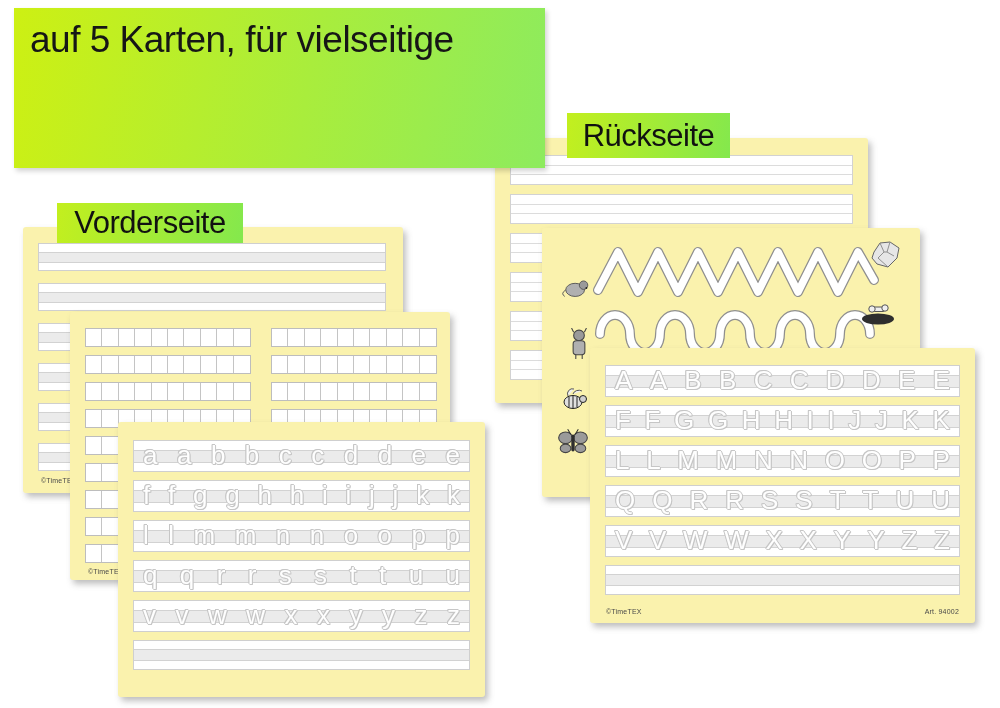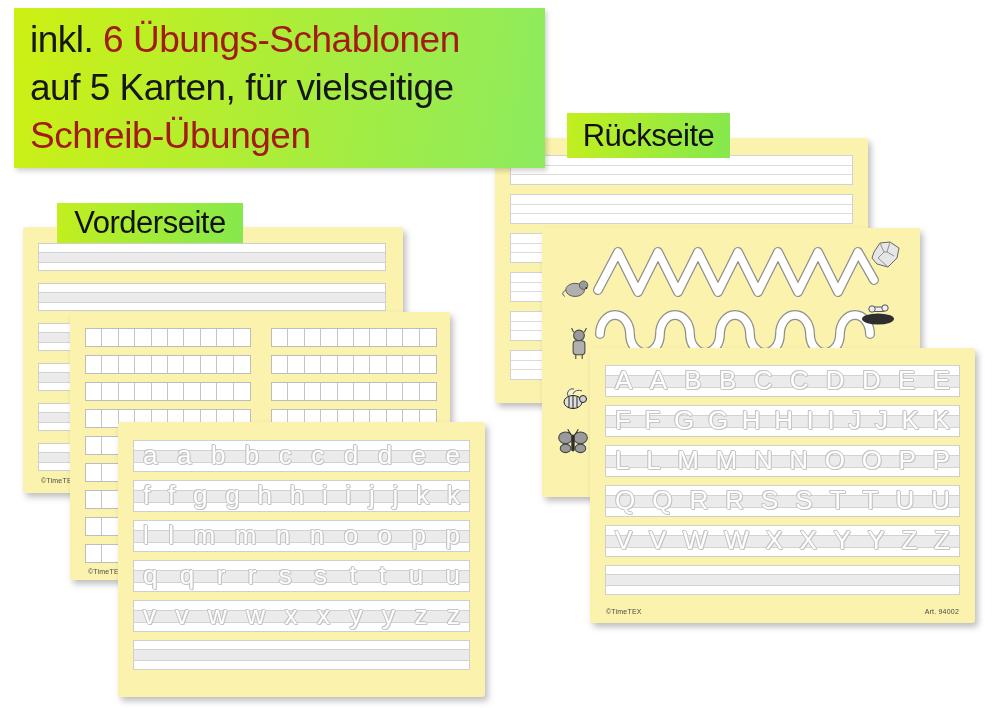--- a/index.html
+++ b/index.html
@@ -64,23 +64,21 @@
 
   .ticon{position:absolute;}
   .tpath{position:absolute;}
 </style>
 </head>
 <body>
 
 <div id="canvas">
 
   <div class="promo">
-    <div><span>inkl.</span> <span class="red">6 Übungs-Schablonen</span></div>
     <div>auf 5 Karten, für vielseitige</div>
-    <div class="red">Schreib-Übungen</div>
   </div>
 
   <div class="sidelabel" id="label-front">Vorderseite</div>
   <div class="sidelabel" id="label-back">Rückseite</div>
 
   <div class="card" id="card-front-lines">
     <div class="wrow" style="top:16px"></div>
     <div class="wrow" style="top:56px"></div>
     <div class="wrow" style="top:96px"></div>
     <div class="wrow" style="top:136px"></div>

